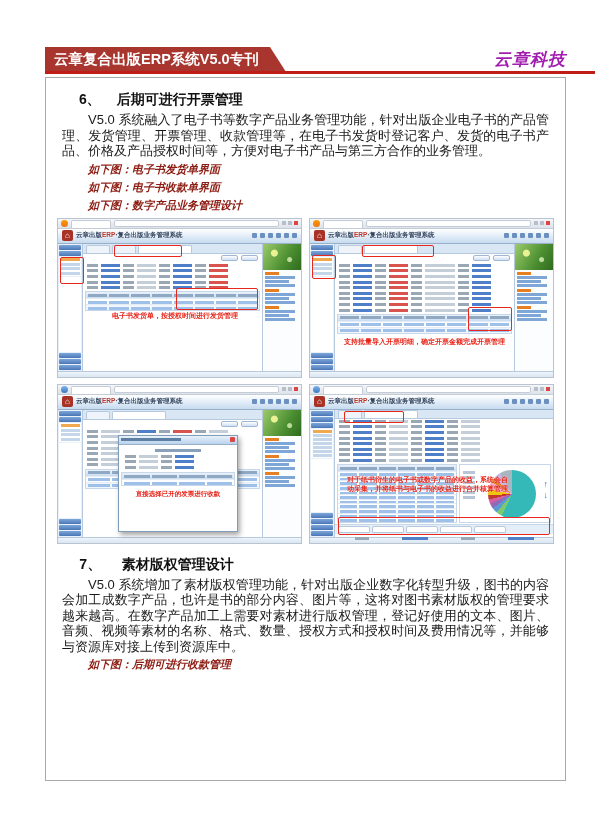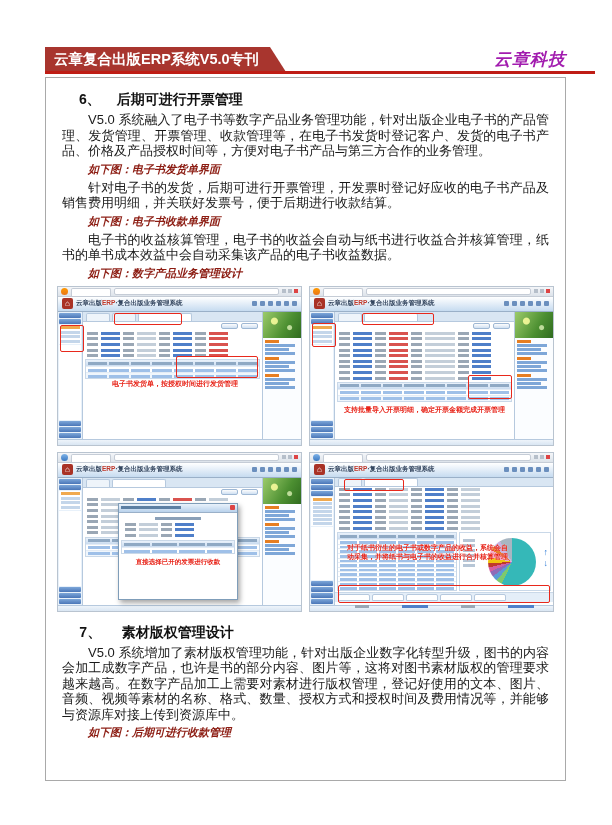--- a/index.html
+++ b/index.html
@@ -159,23 +159,21 @@
   <div class="hdr-rule"></div>
 
   <div class="content-box">
 
     <h2 class="sec-h">
       <span class="sec-num">6、</span>
       <span class="sec-title">后期可进行开票管理</span>
     </h2>
     <p class="body-p">V5.0 系统融入了电子书等数字产品业务管理功能，针对出版企业电子书的产品管理、发货管理、开票管理、收款管理等，在电子书发货时登记客户、发货的电子书产品、价格及产品授权时间等，方便对电子书产品与第三方合作的业务管理。</p>
     <p class="cap">如下图：电子书发货单界面</p>
-    <p class="body-p">针对电子书的发货，后期可进行开票管理，开发票时登记好应收的电子书产品及销售费用明细，并关联好发票号，便于后期进行收款结算。</p>
     <p class="cap">如下图：电子书收款单界面</p>
-    <p class="body-p">电子书的收益核算管理，电子书的收益会自动与纸书进行收益合并核算管理，纸书的单书成本效益中会自动采集该产品的电子书收益数据。</p>
     <p class="cap">如下图：数字产品业务管理设计</p>
 
     <div class="grid">
 
       <div class="shot">
         <div class="bbar">
           <span class="bmenu"></span>
           <span class="btab"></span>
           <span class="baddr"></span>
           <span class="bwin">

